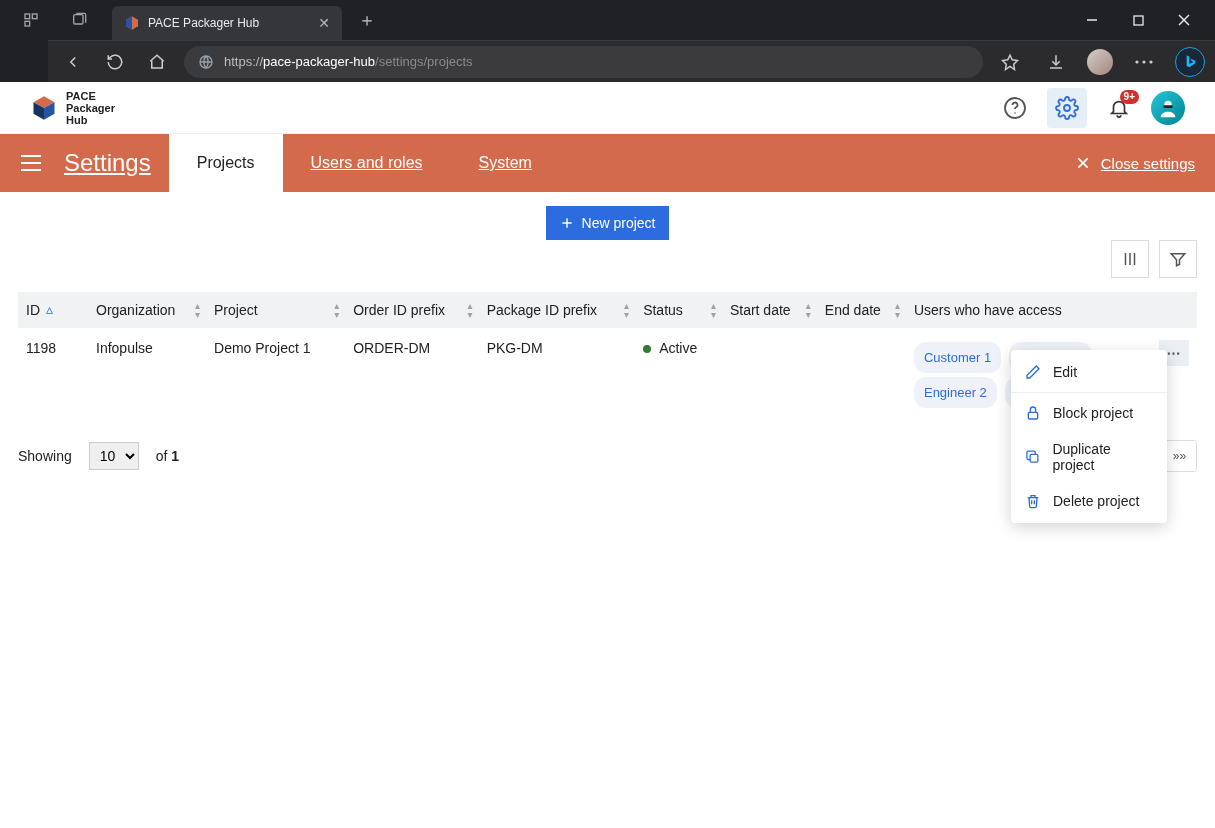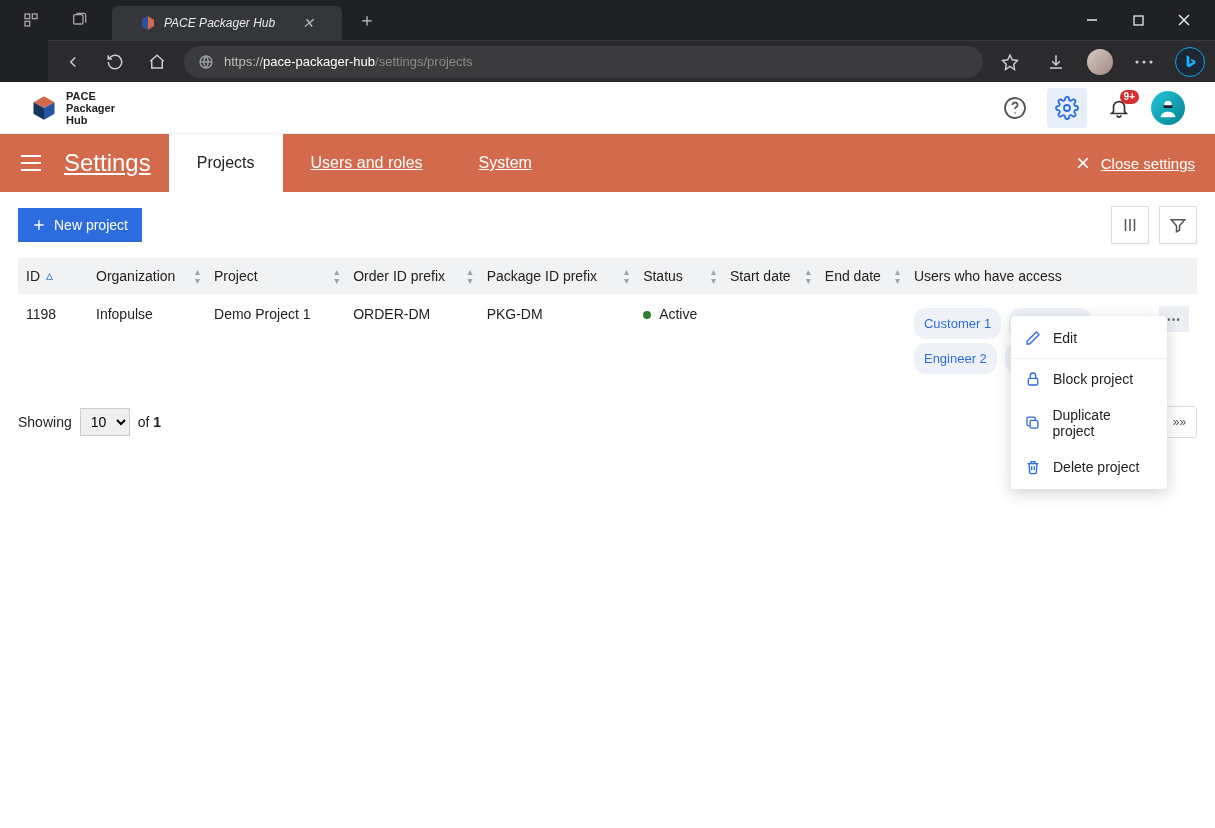--- a/index.html
+++ b/index.html
@@ -2,21 +2,21 @@
 <html><head>
 <meta charset="utf-8">
 <style>
 * { margin: 0; padding: 0; box-sizing: border-box; font-family: "Segoe UI", Arial, sans-serif; }
 html, body { width: 1215px; height: 828px; overflow: hidden; background: #fff; }
 
 
 .browser-chrome { background: #202124; color: #e8eaed; }
 .titlebar { display: flex; align-items: center; height: 40px; padding: 0 8px; gap: 8px; }
 .titlebar-left { display: flex; gap: 18px; align-items: center; padding-left: 8px; }
-.tab { display: flex; align-items: center; gap: 8px; background: #35363a; border-radius: 6px 6px 0 0; padding: 0 28px; height: 34px; margin-left: 10px; min-width: 230px; position: relative; top: 3px; font-style: italic;}
+.tab { display: flex; align-items: center; gap: 8px; background: #35363a; border-radius: 6px 6px 0 0; padding: 0 12px; height: 34px; margin-left: 10px; min-width: 230px; position: relative; top: 3px;}
 .tab .favicon { width: 16px; height: 16px; }
 .tab-title { font-size: 12px; flex: 1; }
 .tab-close { font-size: 14px; opacity: .7; cursor: pointer; }
 .newtab { margin-left: 8px; font-size: 18px; opacity: .8; cursor: pointer; }
 .win-controls { margin-left: auto; display: flex; gap: 0; }
 .win-btn { width: 46px; height: 40px; display: flex; align-items: center; justify-content: center; cursor: pointer; }
 .win-btn svg { stroke: #e8eaed; }
 
 .toolbar { display: flex; align-items: center; height: 42px; padding: 0 10px; gap: 12px; background:#2b2b2e; border-top:1px solid #3a3a3c;margin-left:48px;}
 .nav-btn { width: 30px; height: 30px; display: flex; align-items: center; justify-content: center; opacity: .85; cursor: pointer; }
@@ -46,21 +46,21 @@
 .hamburger { width: 34px; display: flex; align-items: center; justify-content: center; cursor: pointer; margin-right:10px;}
 .settings-title { font-size: 24px; font-weight: 400; display: flex; align-items: center; padding: 0 18px 0 6px; }
 .s-tabs { display: flex; }
 .s-tab { display: flex; align-items: center; padding: 0 28px; font-size: 16px; cursor: pointer; }
 .s-tab.active { background: #fff; color: #222; }
 .close-settings { margin-left: auto; display: flex; align-items: center; gap: 10px; font-size: 15px; cursor: pointer; }
 .close-settings svg { stroke:#fff; }
 
 
 .content { padding: 0 18px; position:relative; }
-.tool-row { display: flex; align-items: center; padding: 14px 0; }
+.tool-row { display: flex; align-items: center; padding: 14px 0; flex-direction: column; }
 .btn-primary { background: #2d6cdf; color: #fff; border: none; display: flex; align-items: center; gap: 8px; font-size: 14px; padding: 9px 14px; cursor: pointer; }
 .btn-primary svg { stroke:#fff; }
 .tool-right { margin-left: auto; display: flex; gap: 10px; }
 .sq-btn { width: 38px; height: 38px; border: 1px solid #dcdcdc; background: #fff; display: flex; align-items: center; justify-content: center; cursor: pointer; }
 
 
 .tbl { width: 100%; border-collapse: collapse; }
 .tbl th { background: #f1f2f3; text-align: left; font-weight: 400; font-size: 14px; color: #212121; padding: 10px 8px; position:relative;}
 .tbl th .sort { position:absolute; right:6px; top:50%; transform:translateY(-50%); color:#9ea3a8; font-size:10px; line-height:8px; display:flex; flex-direction:column; gap:1px;}
 .tbl th.id-col { width:70px;}
@@ -71,21 +71,21 @@
 .id-sort-arrow { color:#2d6cdf; display:inline-block; margin-left:6px; transform:translateY(-1px);}
 
 
 .ctx-menu { position: absolute; top: 58px; right: 30px; width: 156px; background: #fff; border-radius: 4px; box-shadow: 0 4px 16px rgba(0,0,0,.18); padding: 4px 0; z-index: 20; }
 .ctx-item { display: flex; align-items: center; gap: 12px; padding: 10px 14px; font-size: 14px; color: #222; cursor: pointer; }
 .ctx-item svg { stroke:#2d6cdf; fill:none;}
 .ctx-sep { height:1px; background:#eee; margin:2px 0;}
 
 
 .pager-row { display:flex; align-items:center; padding:18px 0; font-size:14px; color:#222;}
-.pager-row select { margin:0 8px; padding:4px 6px; border:1px solid #ccc; font-size:14px;}
+.pager-row select { margin:0 17px; padding:4px 6px; border:1px solid #ccc; font-size:14px;}
 .pager { margin-left:auto; display:flex; border:1px solid #ddd; border-radius:3px; overflow:hidden;}
 .pg-btn { width:34px; height:30px; display:flex; align-items:center; justify-content:center; font-size:12px; color:#555; background:#fff; cursor:pointer; border-left:1px solid #eee;}
 .pg-btn:first-child{border-left:none;}
 .pg-btn.current { background:#2d6cdf; color:#fff; font-weight:600;}
 .bold{font-weight:700;}
 </style>
 </head>
 <body>
 
 <div class="browser-chrome">

